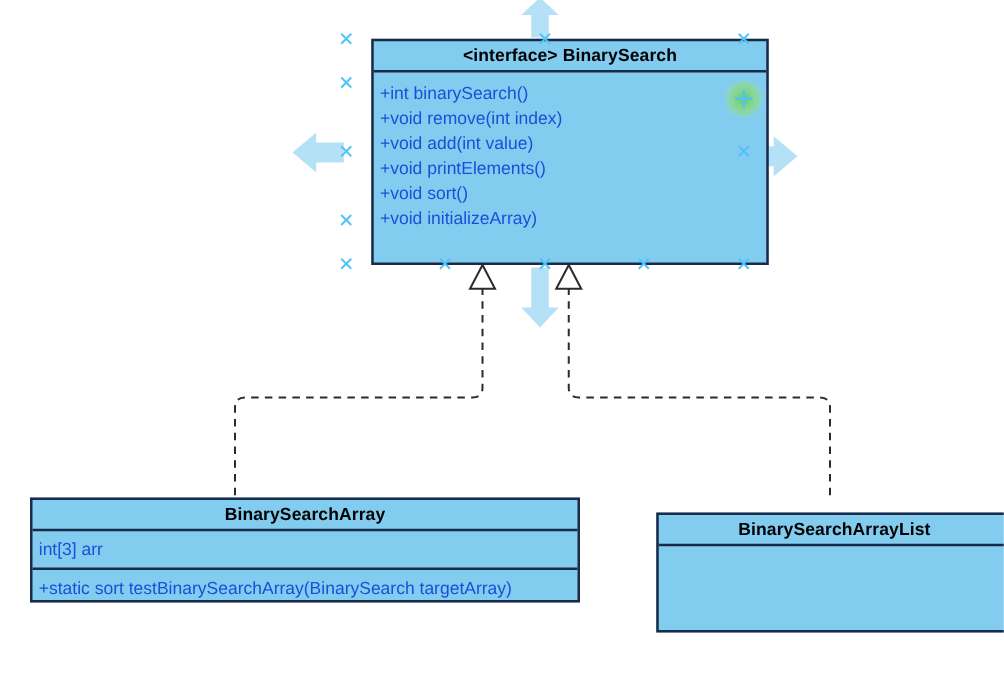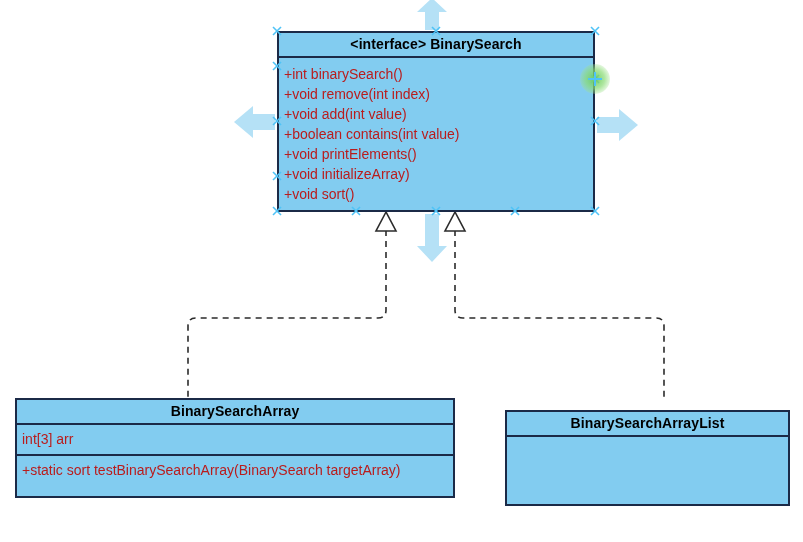--- a/index.html
+++ b/index.html
@@ -33,20 +33,21 @@
   #connector-layer { z-index: 1; }
   #handle-layer    { z-index: 4; }
 
   
   .uml-box {
     position: absolute;
     box-sizing: border-box;
     background: #82CCF0;
     border: 2px solid #1b2a47;
     z-index: 3;
+    margin-left: 20px;
   }
   .uml-title {
     box-sizing: border-box;
     text-align: center;
     font-weight: bold;
     font-size: 14px;
     color: #000000;
     border-bottom: 2px solid #1b2a47;
     padding: 3px 4px 4px 4px;
     letter-spacing: .1px;
@@ -58,38 +59,38 @@
     font-size: 14px;
     color: #000000;
   }
   .uml-compartment.bordered {
     border-bottom: 2px solid #1b2a47;
   }
   .uml-row {
     white-space: nowrap;
     line-height: 20px;
     font-size: 14px;
-    color: #b91c1c;
+    color: #1d4ed8;
   }
 
   
   #interface-box {
     left: 277px;
     top: 31px;
     width: 318px;
     height: 181px;
   }
   #interface-box .uml-compartment { padding-top: 6px; }
 
   
   #class-box-array {
-    left: 15px;
+    left: 4px;
     top: 398px;
     width: 440px;
-    height: 100px;
+    height: 84px;
   }
   
   #class-box-arraylist {
     left: 505px;
     top: 410px;
     width: 285px;
     height: 96px;
   }
 
   
@@ -147,24 +148,23 @@
     <polygon points="386,212 376,231 396,231" fill="#ffffff" stroke="#2b2b2b" stroke-width="1.6"></polygon>
     <polygon points="455,212 445,231 465,231" fill="#ffffff" stroke="#2b2b2b" stroke-width="1.6"></polygon>
   </svg>
 
   <div class="uml-box" id="interface-box">
     <div class="uml-title">&lt;interface&gt; BinarySearch</div>
     <div class="uml-compartment">
       <div class="uml-row">+int binarySearch()</div>
       <div class="uml-row">+void remove(int index)</div>
       <div class="uml-row">+void add(int value)</div>
-      <div class="uml-row">+boolean contains(int value)</div>
       <div class="uml-row">+void printElements()</div>
+      <div class="uml-row">+void sort()</div>
       <div class="uml-row">+void initializeArray)</div>
-      <div class="uml-row">+void sort()</div>
     </div>
   </div>
 
   <div class="uml-box" id="class-box-array">
     <div class="uml-title">BinarySearchArray</div>
     <div class="uml-compartment bordered">
       <div class="uml-row">int[3] arr</div>
     </div>
     <div class="uml-compartment">
       <div class="uml-row">+static sort testBinarySearchArray(BinarySearch targetArray)</div>

